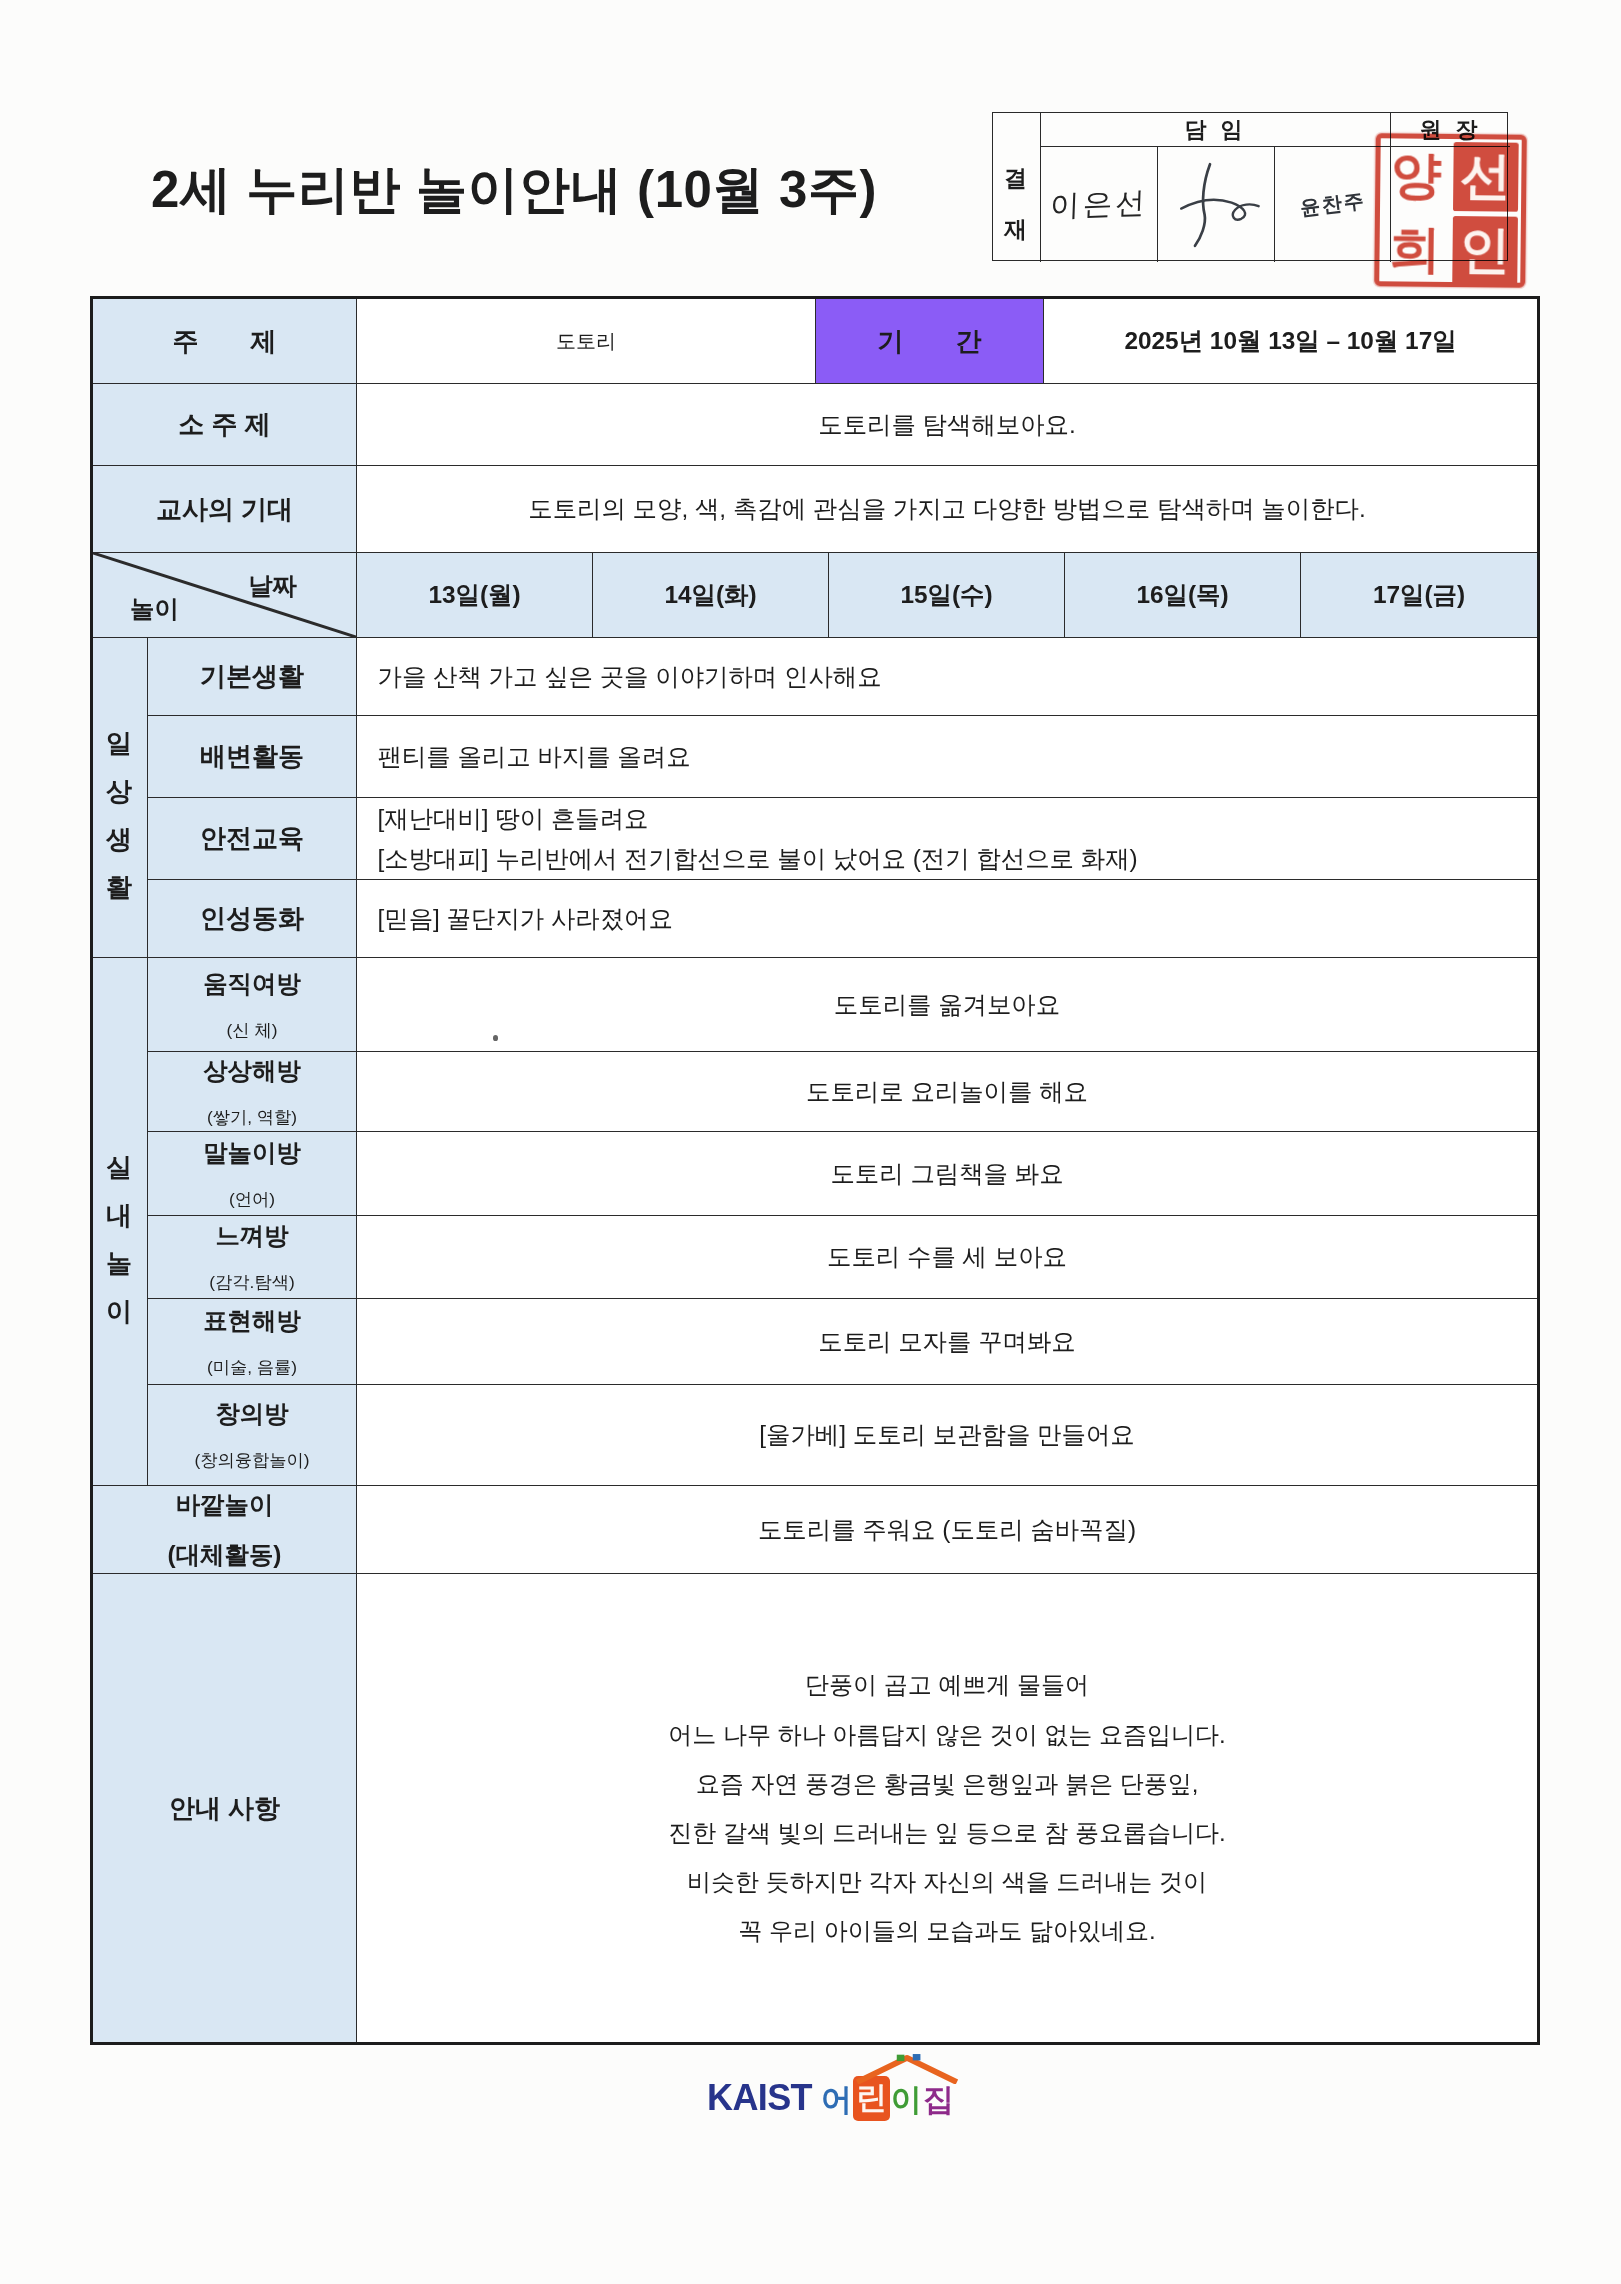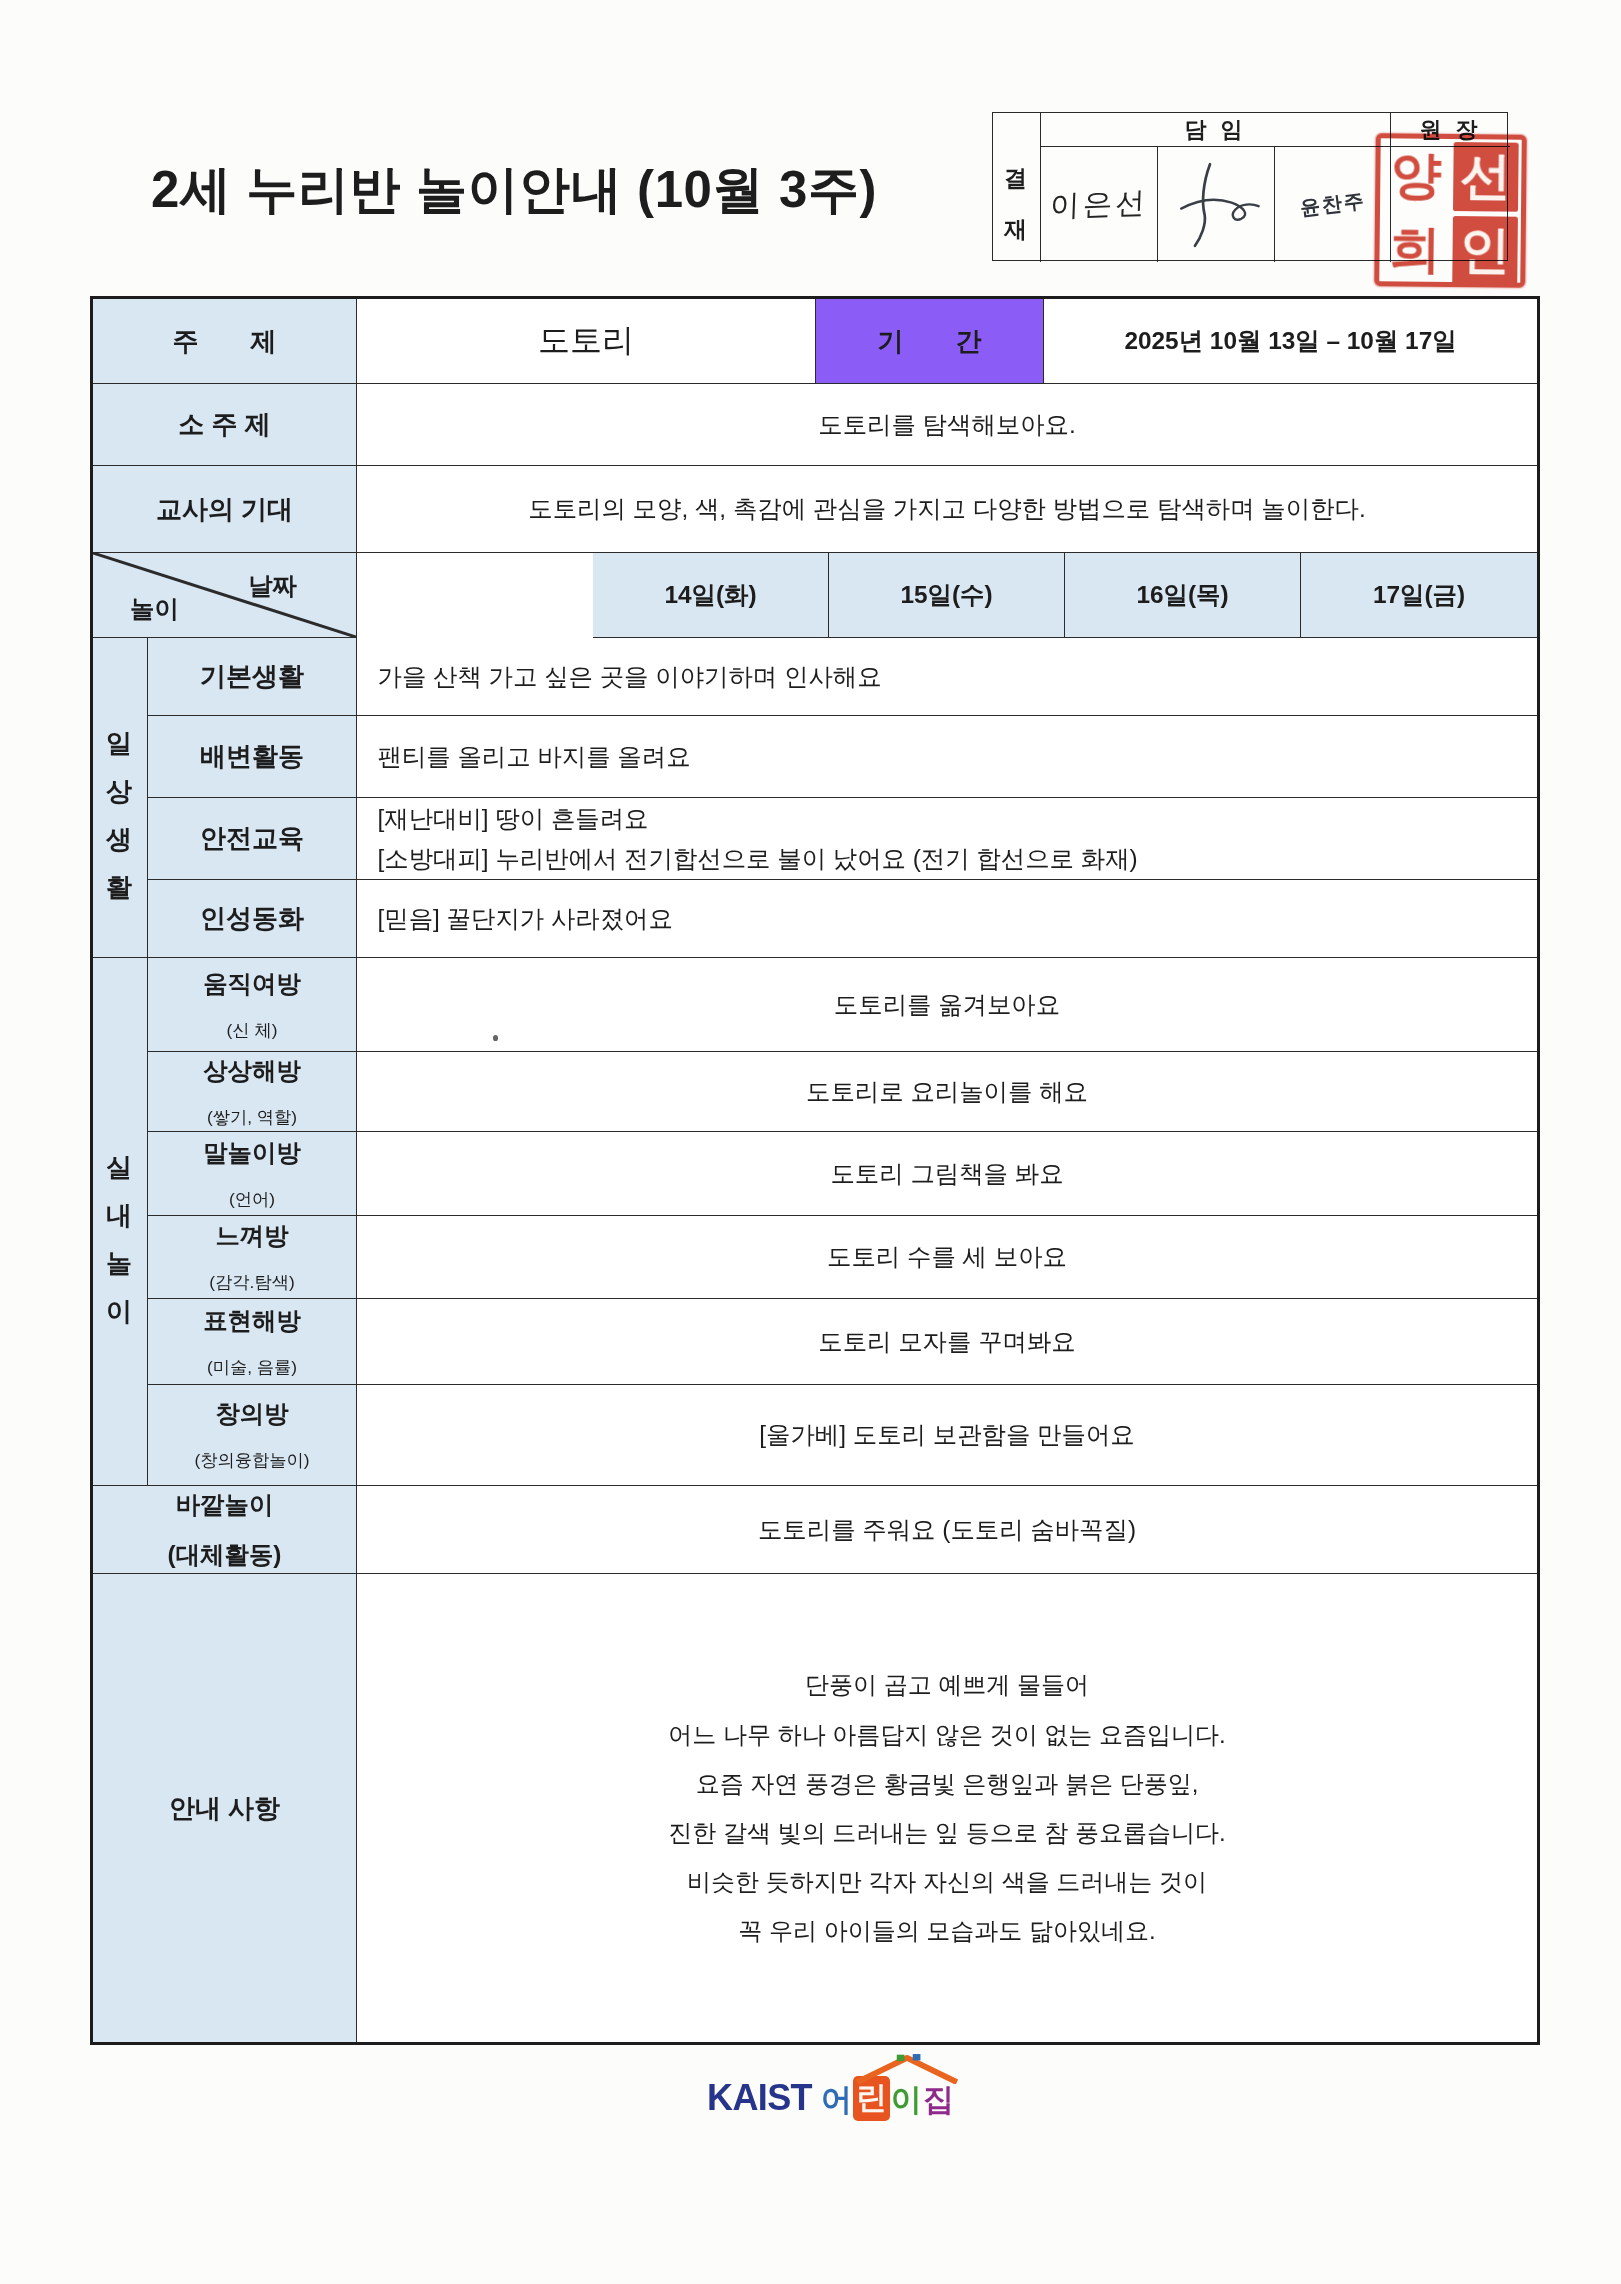--- a/index.html
+++ b/index.html
@@ -71,21 +71,21 @@
   .sub-cell { display:flex; flex-direction:column; gap:18px; }
   .sub-cell .main { font-size:24.4px; font-weight:700; }
   .sub-cell .subl { font-size:17.3px; font-weight:500; }
   .vgroup { }
   .vtext {
     writing-mode:vertical-rl; text-orientation:upright;
     font-size:26px; font-weight:700; letter-spacing:22px; padding-top:22px;
   }
   .inner-split { display:flex; width:100%; height:100%; align-items:stretch; }
   .isub { display:flex; align-items:center; justify-content:center; box-sizing:border-box; }
-  .theme-value { width:459px; border-right:1.9px solid #2b2b2b; font-size:32px; font-weight:500; }
+  .theme-value { width:459px; border-right:1.9px solid #2b2b2b; font-size:20px; font-weight:500; }
   .period-label { width:228px; border-right:1.9px solid #2b2b2b; }
   .period-value { flex:1; font-size:24.4px; font-weight:600; }
   .diag { position:relative;padding-left:41px; }
   .diag svg { position:absolute; inset:0; width:100%; height:100%; }
   .diag .corner-top { position:absolute; right:59px; top:16.7px; font-size:24.4px; font-weight:700; }
   .diag .corner-bottom { position:absolute; left:37px; bottom:11.6px; font-size:24.4px; font-weight:700; }
   .datecell { font-size:24.4px; font-weight:700; }
   .notice-text p { margin:0; font-size:24px; font-weight:500; line-height:2.05; }
 
   
@@ -155,20 +155,21 @@
     <div class="c blue lbl" style="grid-area:3/1/4/3">교사의 기대</div>
     <div class="c noR" style="grid-area:3/3/4/8">도토리의 모양, 색, 촉감에 관심을 가지고 다양한 방법으로 탐색하며 놀이한다.</div>
 
     <div class="c blue diag" style="grid-area:4/1/5/3">
       <svg viewBox="0 0 100 100" preserveAspectRatio="none">
         <line x1="0" y1="0" x2="100" y2="100" stroke="#2b2b2b" stroke-width="3" vector-effect="non-scaling-stroke"></line>
       </svg>
       <span class="corner-top">날짜</span>
       <span class="corner-bottom">놀이</span>
     </div>
+    <div class="c blue datecell" style="grid-area:4/3/5/4">13일(월)</div>
     <div class="c blue datecell" style="grid-area:4/4/5/5">14일(화)</div>
     <div class="c blue datecell" style="grid-area:4/5/5/6">15일(수)</div>
     <div class="c blue datecell" style="grid-area:4/6/5/7">16일(목)</div>
     <div class="c blue datecell noR" style="grid-area:4/7/5/8">17일(금)</div>
 
     <div class="c blue vgroup" style="grid-area:5/1/9/2">
       <span class="vtext">일상생활</span>
     </div>
     <div class="c blue lbl" style="grid-area:5/2/6/3">기본생활</div>
     <div class="c noR left" style="grid-area:5/3/6/8">가을 산책 가고 싶은 곳을 이야기하며 인사해요</div>

